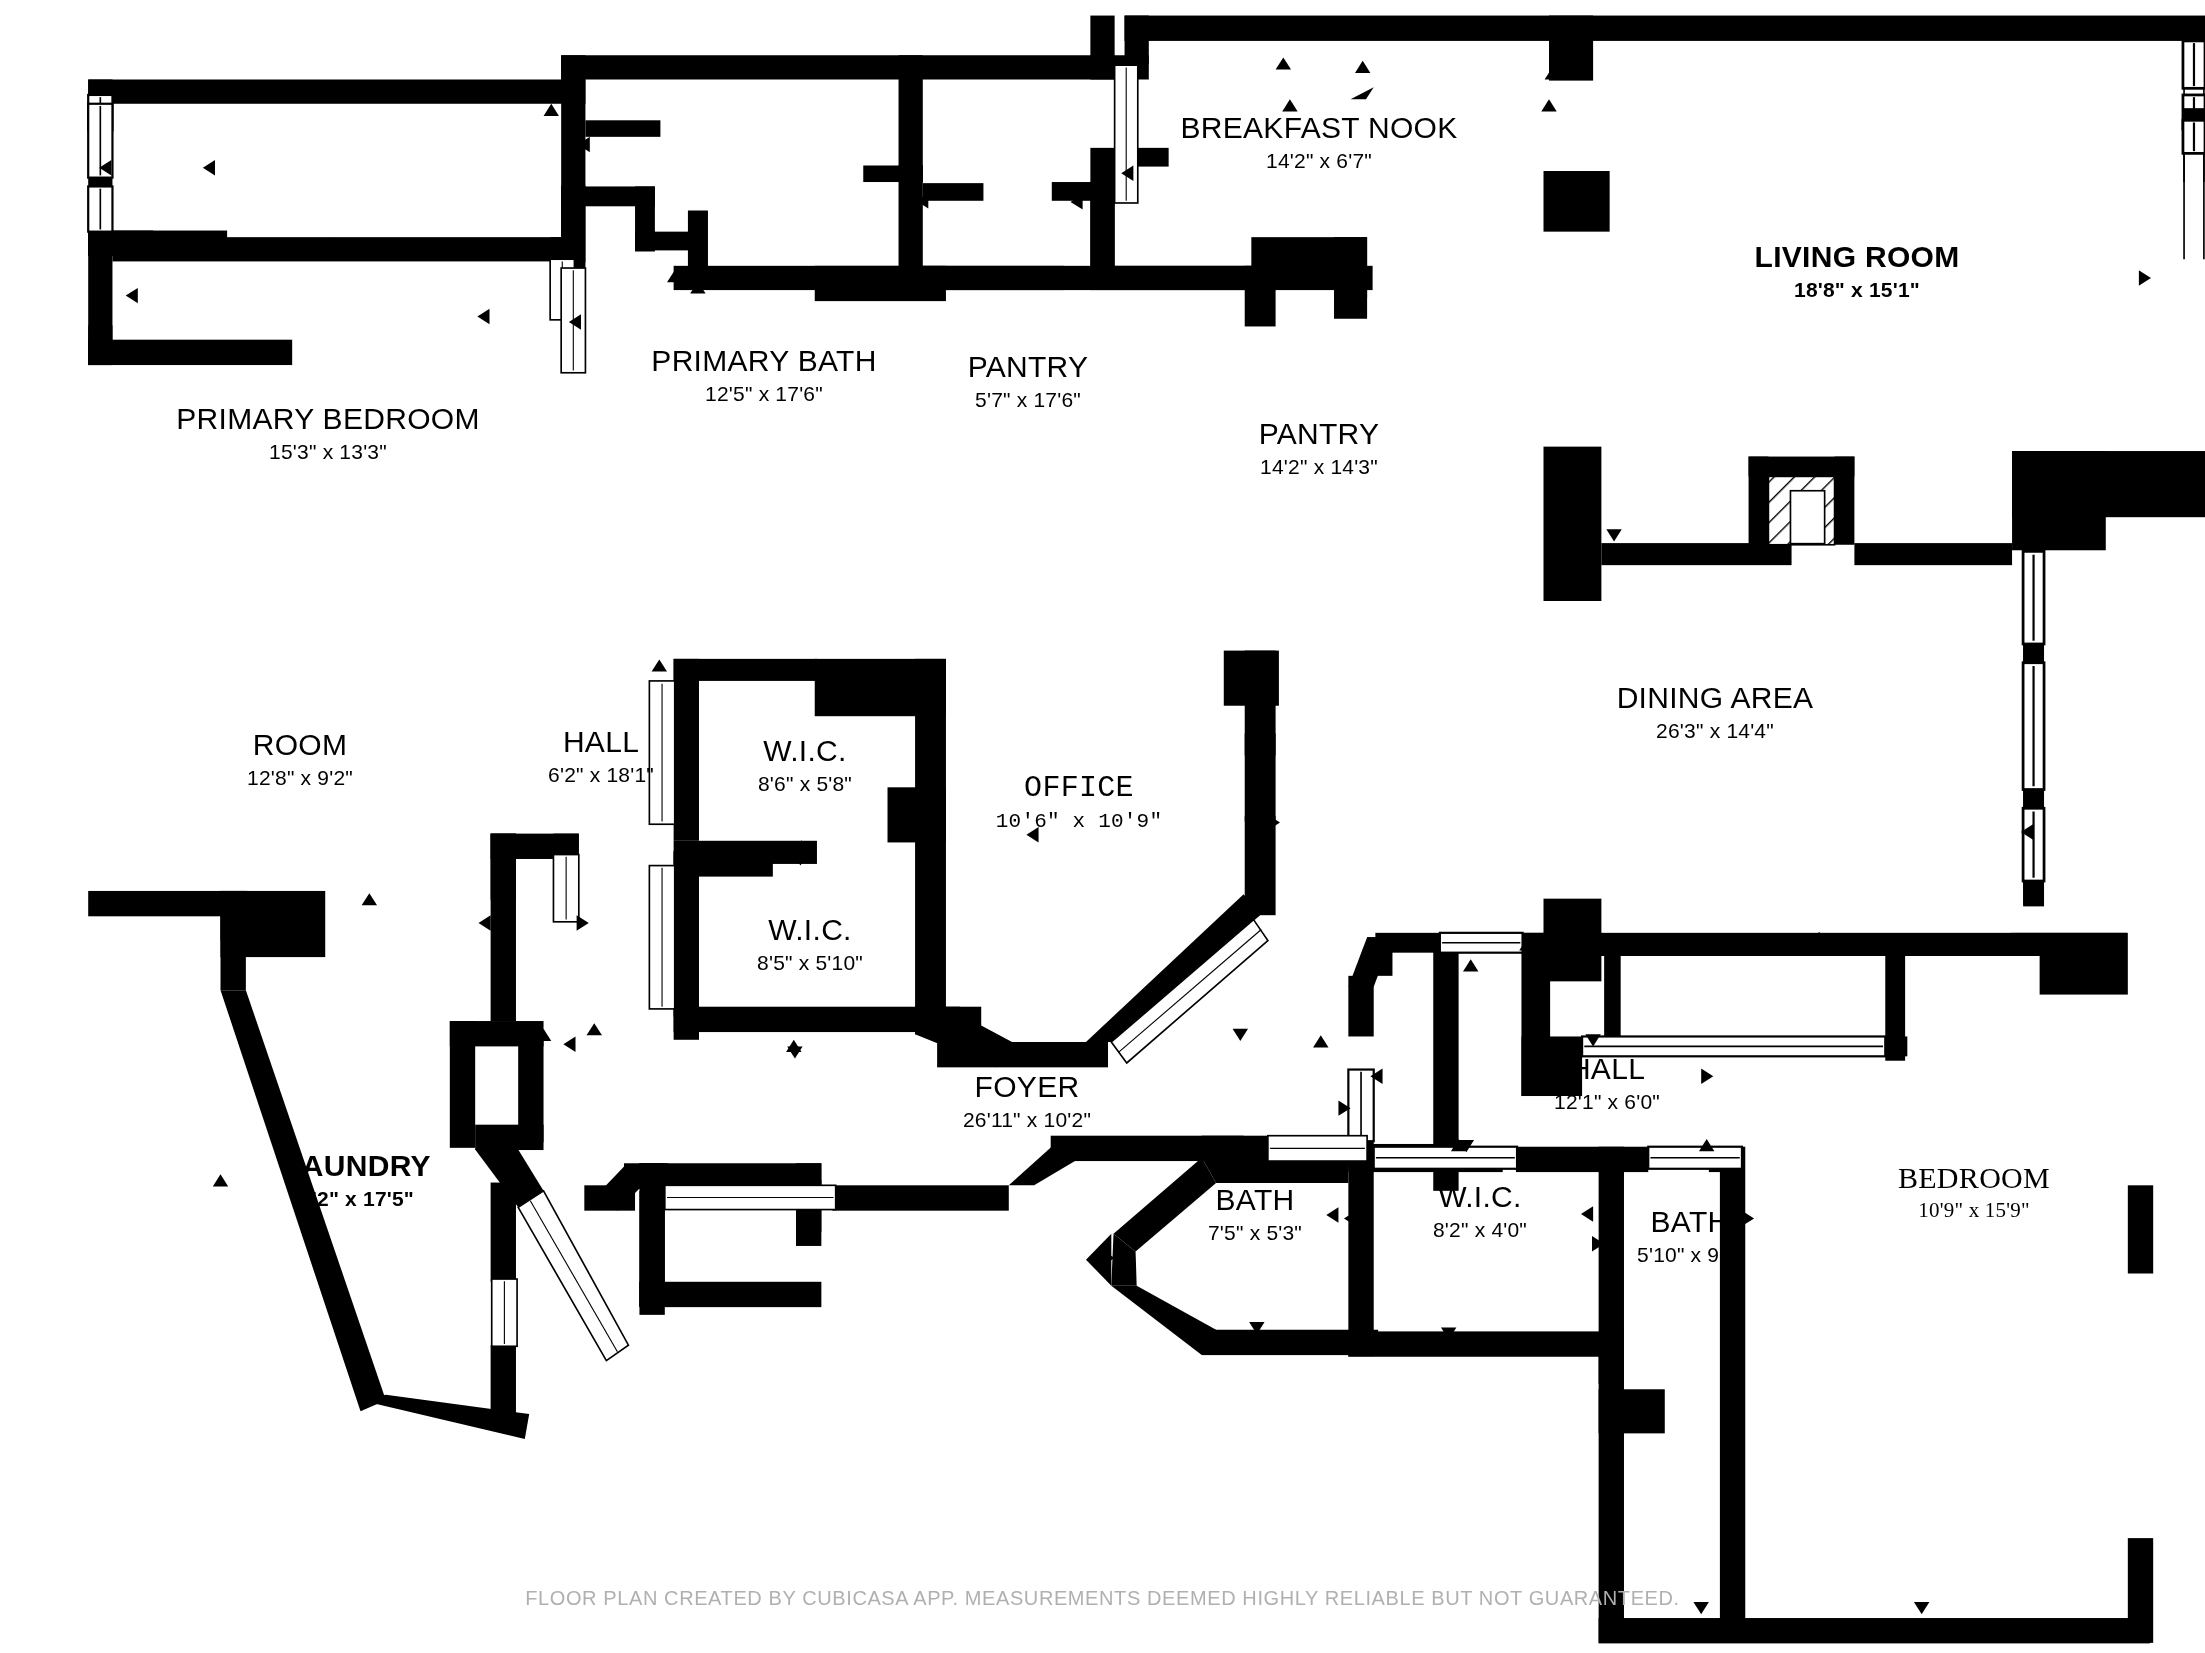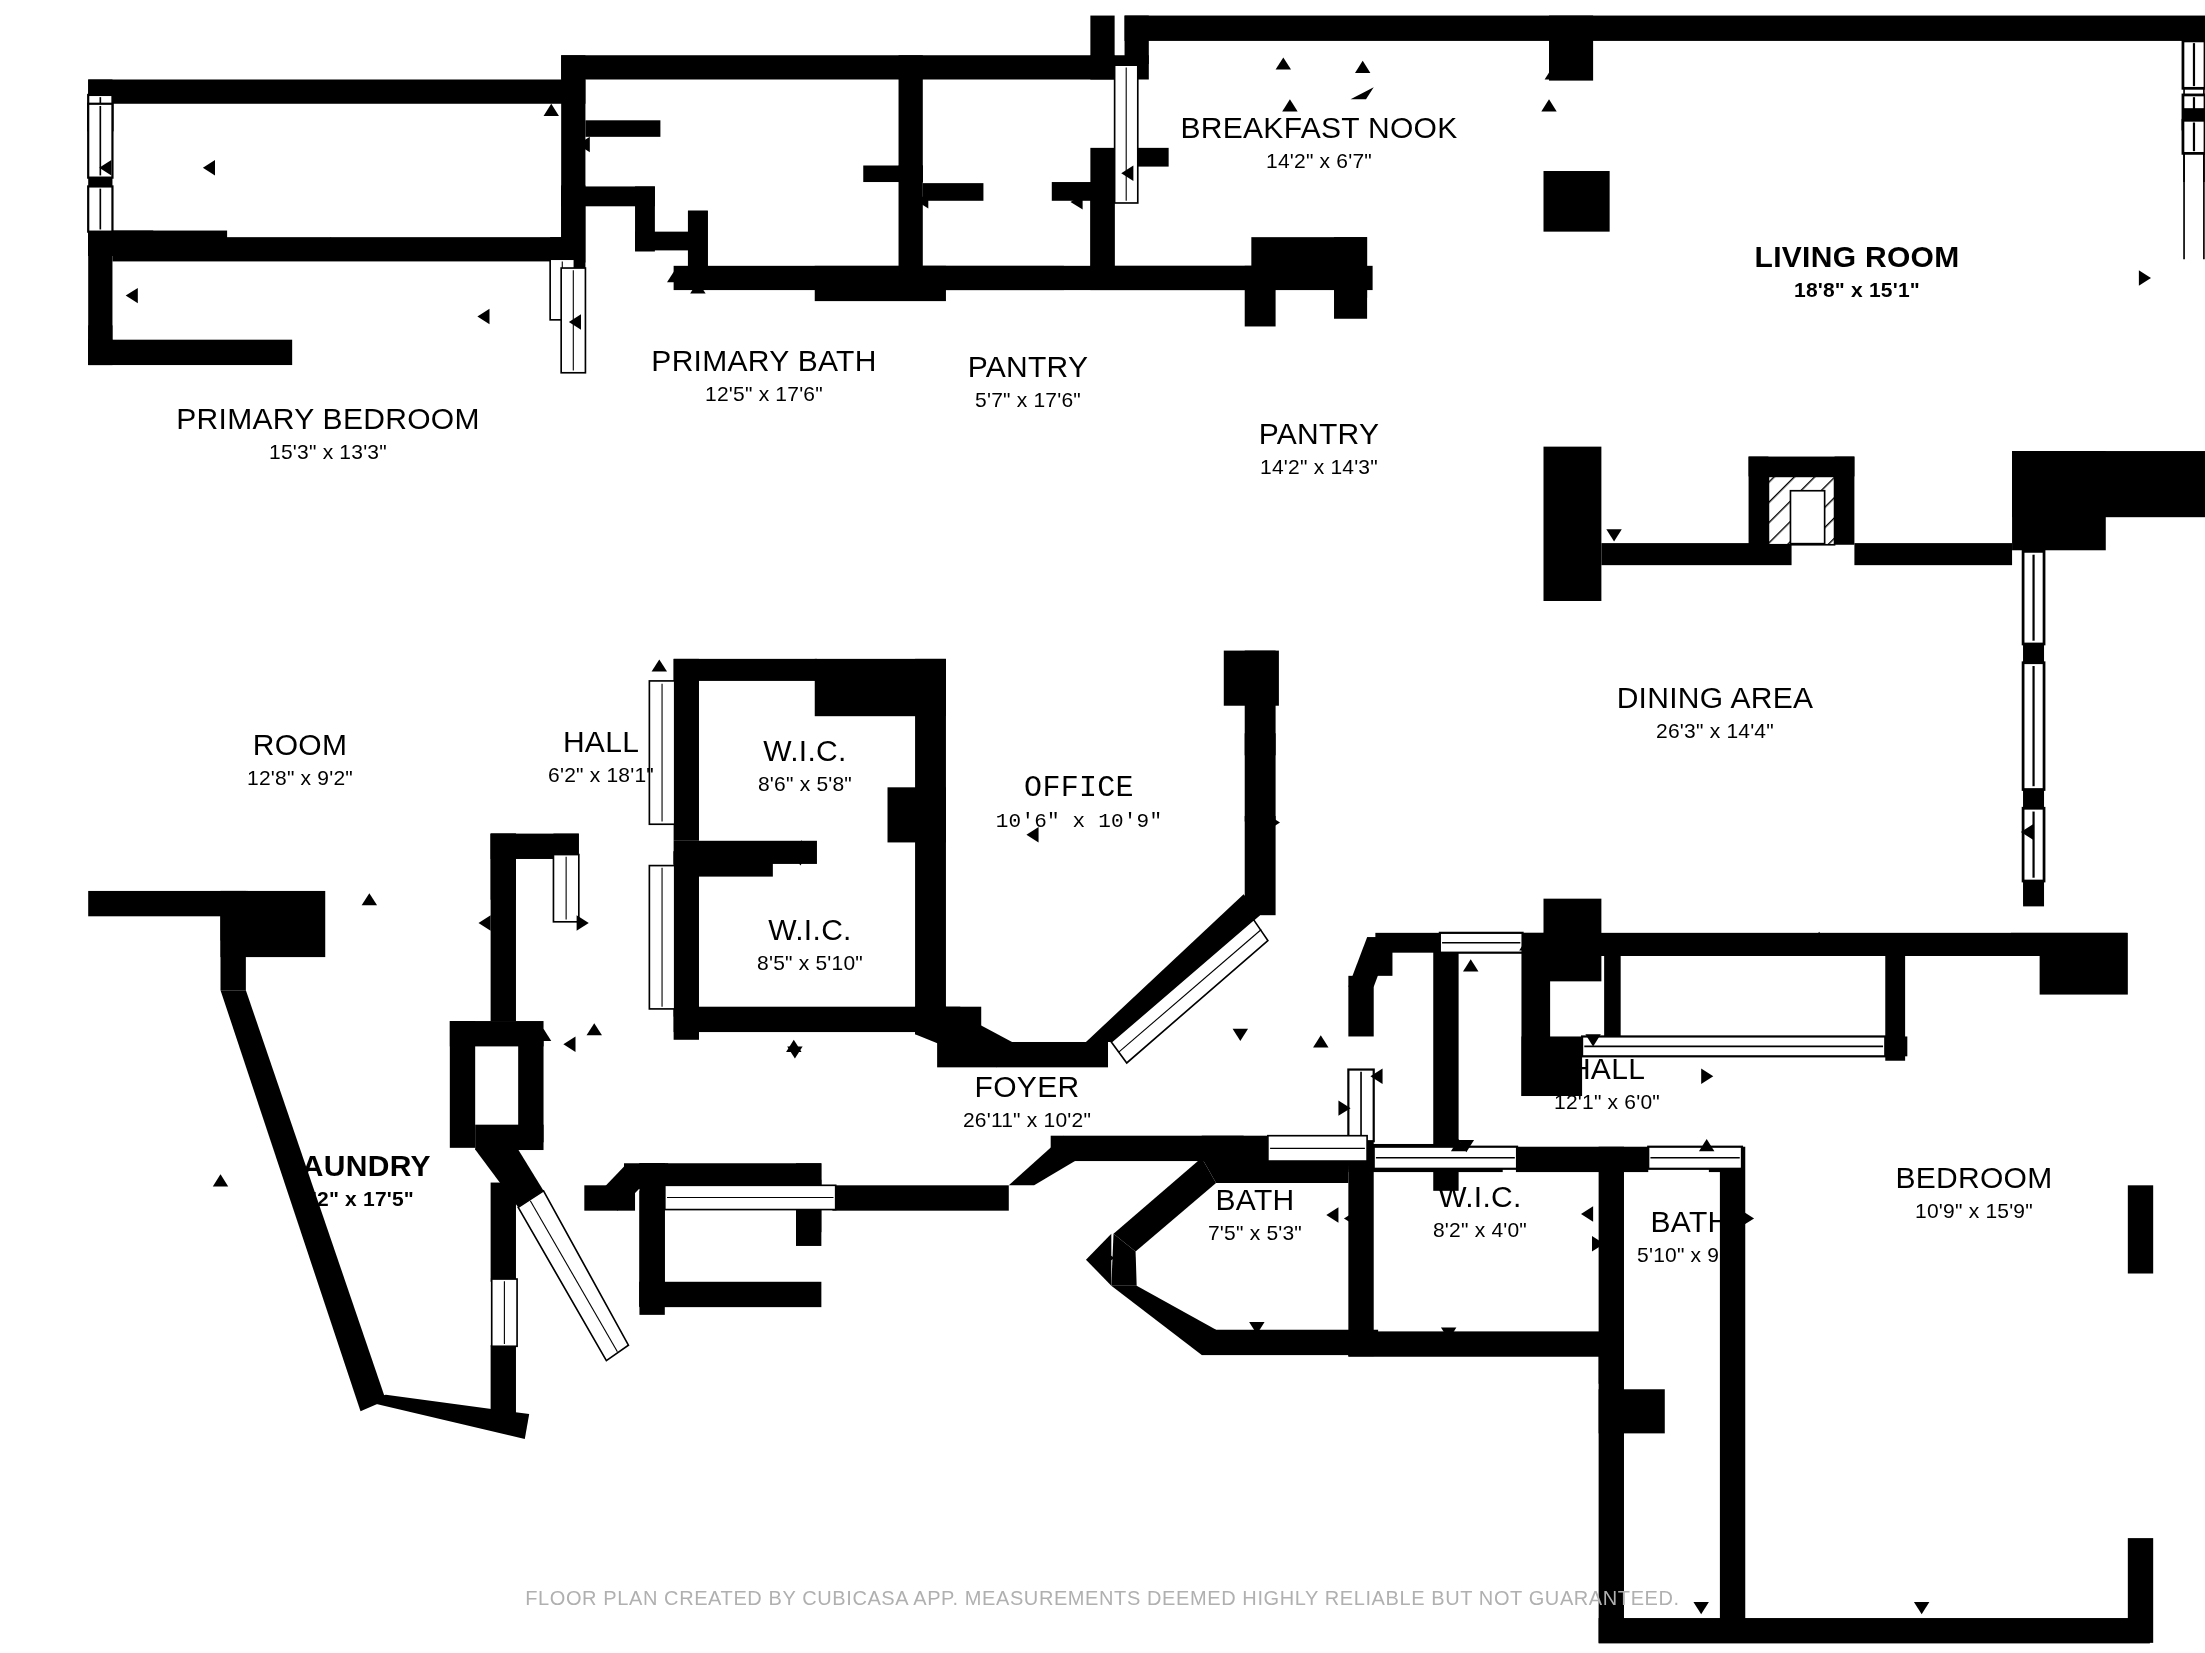--- a/index.html
+++ b/index.html
@@ -480,21 +480,21 @@
     <div class="rl-dims">8'2" x 4'0"</div>
   </div>
   <div class="room-label" style="left:1607px; top:1082px;">
     <div class="rl-name">HALL</div>
     <div class="rl-dims">12'1" x 6'0"</div>
   </div>
   <div class="room-label" style="left:1690px; top:1235px;">
     <div class="rl-name">BATH</div>
     <div class="rl-dims">5'10" x 9'5"</div>
   </div>
-  <div class="room-label" style="left:1974px; top:1191px;">
+  <div class="room-label" style="left:1974px; top:1191px;font-family:Liberation Serif, serif;">
     <div class="rl-name">BEDROOM</div>
     <div class="rl-dims">10'9" x 15'9"</div>
   </div>
 
   <div id="footer-note" style="top:1587px;">FLOOR PLAN CREATED BY CUBICASA APP. MEASUREMENTS DEEMED HIGHLY RELIABLE BUT NOT GUARANTEED.</div>
 
 </div>
 
 
 </body></html>

